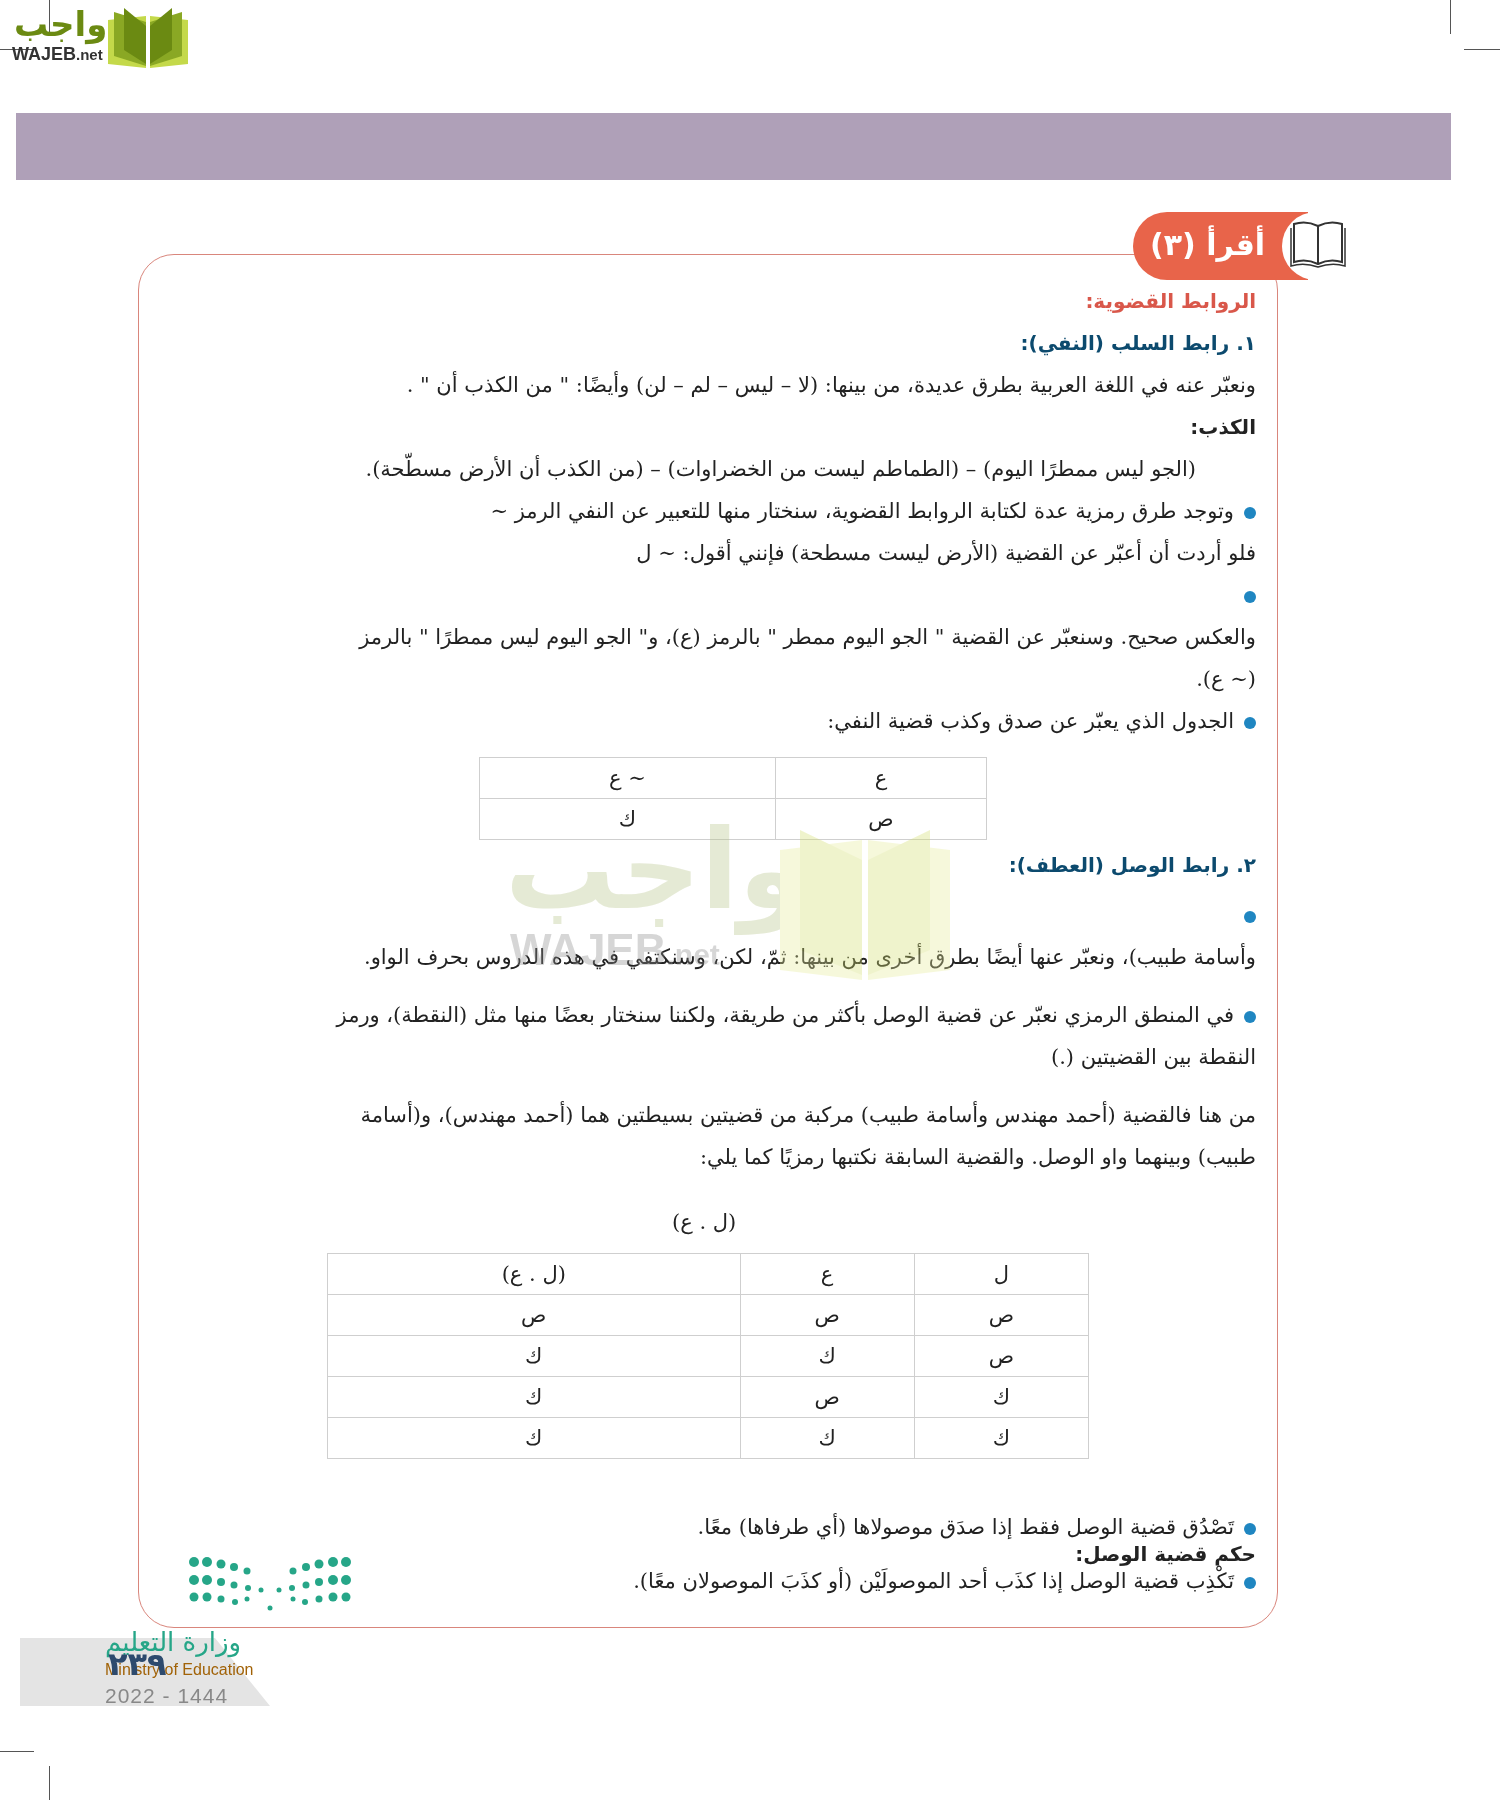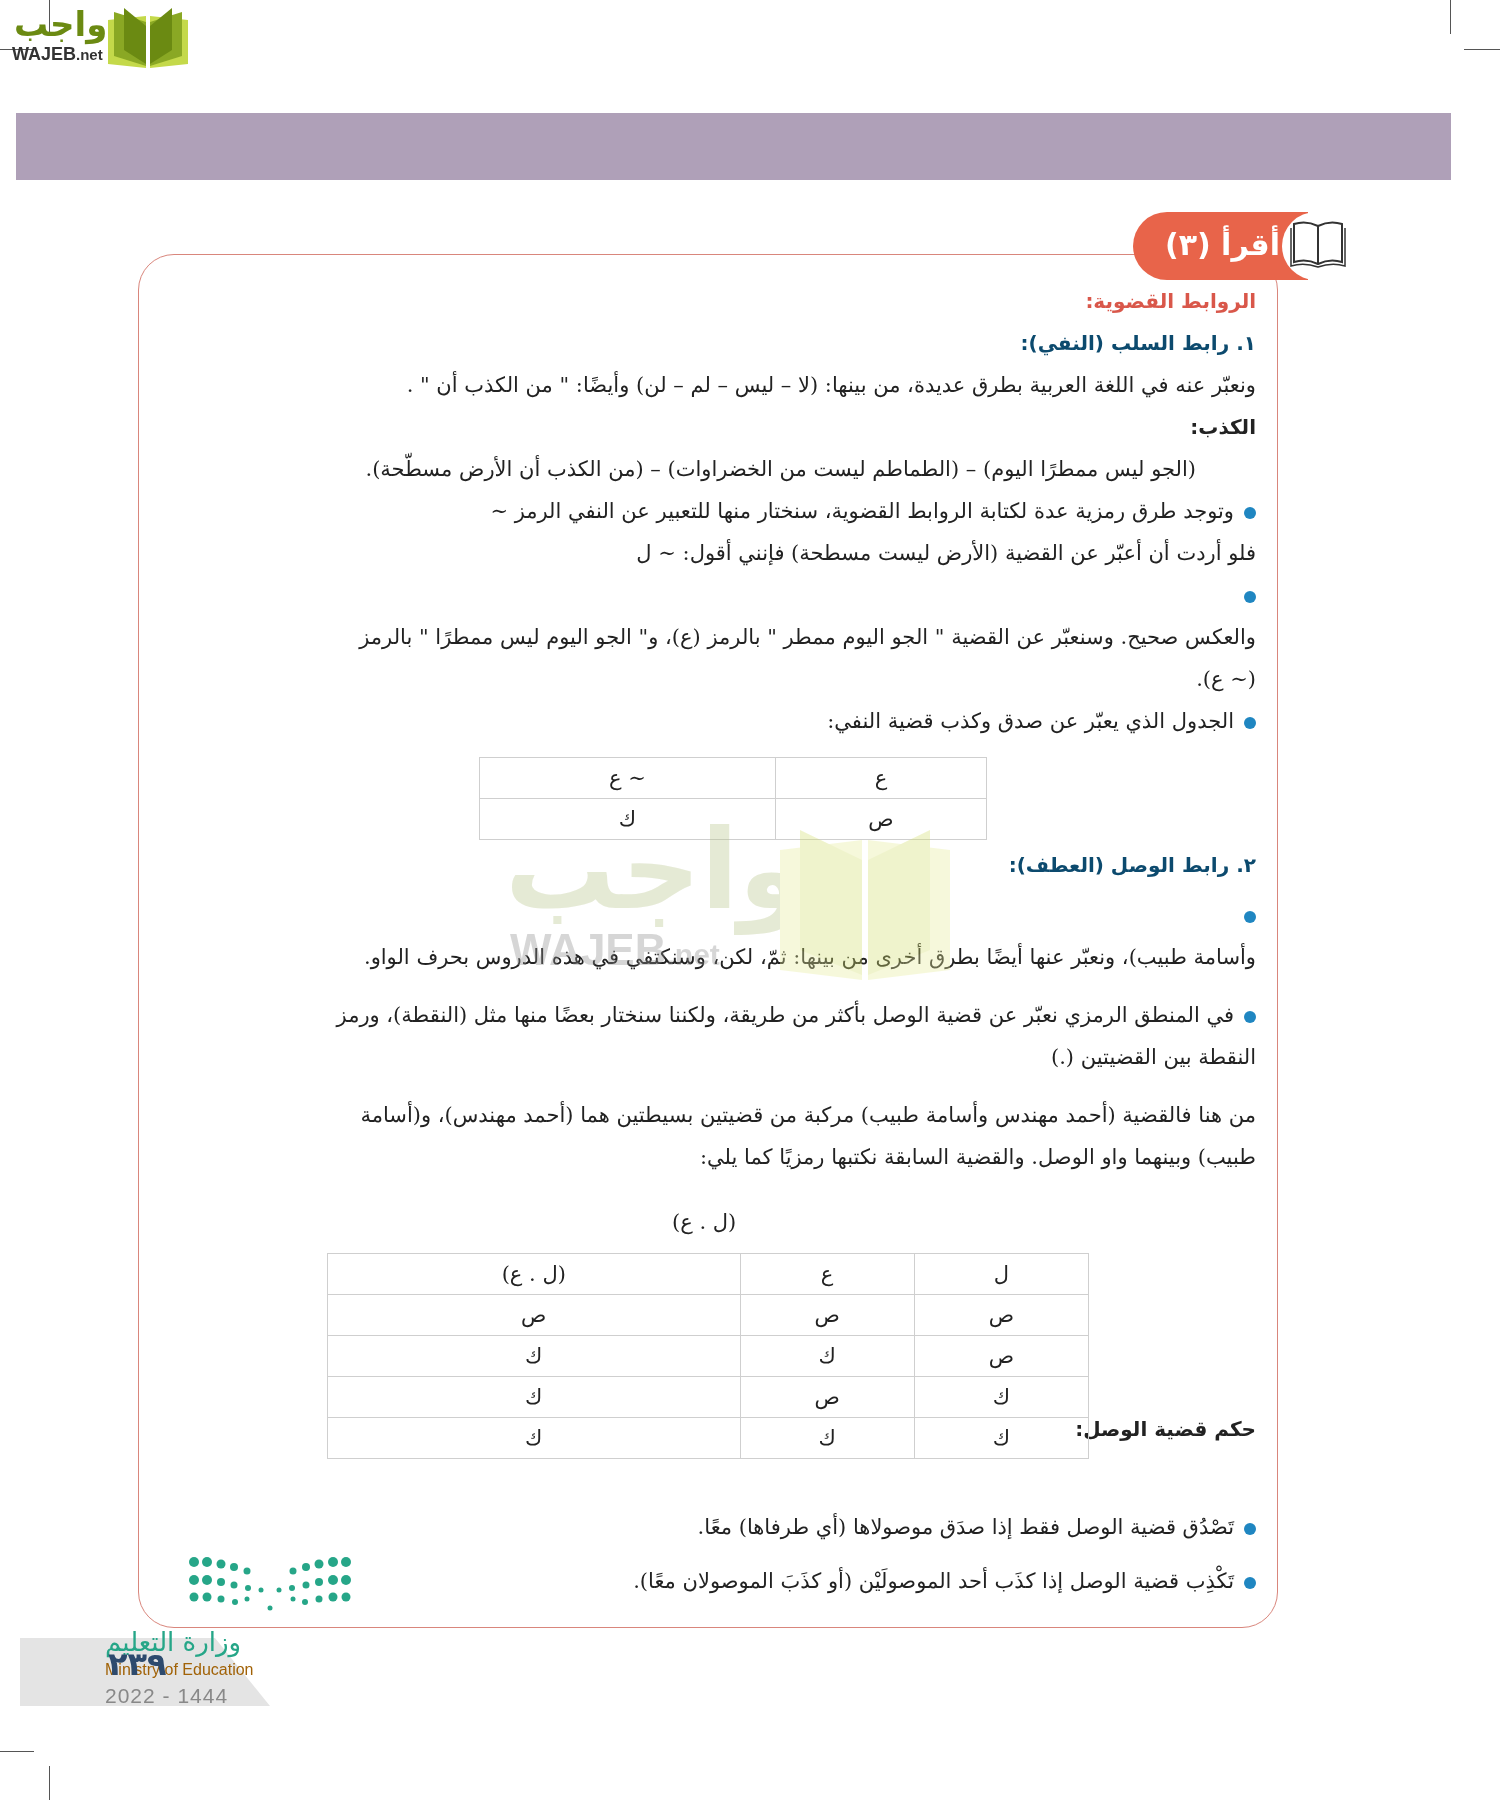--- a/index.html
+++ b/index.html
@@ -17,21 +17,21 @@
   .logo-en small { font-size:15px; }
   .logo-book { position:absolute; left:96px; top:2px; }
 
   .banner { position:absolute; left:16px; top:113px; width:1435px; height:67px; background:#afa0b8; }
 
   
   .box { position:absolute; left:138px; top:254px; width:1138px; height:1372px; border:1.5px solid #d9867c; border-radius:36px; }
 
   .tab { position:absolute; left:1133px; top:212px; width:175px; height:68px; background:#e8644a; border-radius:34px 0 0 34px; }
   .tab-ear { position:absolute; left:1282px; top:212px; width:34px; height:68px; background:#fff; border-radius:34px 0 0 34px; }
-  .tab-title { position:absolute; left:1150px; top:220px; width:130px; text-align:right; color:#fff; font-size:30px; font-weight:bold; direction:rtl; line-height:50px; }
+  .tab-title { position:absolute; left:1150px; top:220px; width:130px; text-align:left; color:#fff; font-size:30px; font-weight:bold; direction:rtl; line-height:50px; }
   .book-icon { position:absolute; left:1290px; top:218px; }
 
   .content { position:absolute; left:160px; top:280px; width:1096px; direction:rtl; text-align:right; font-family:"DejaVu Serif", serif; font-size:21px; line-height:42px; }
   .p { position:absolute; right:0; width:1096px; white-space:nowrap; }
   .section-main { color:#d9574a; font-weight:bold; font-family:"DejaVu Sans", sans-serif; font-size:20px; }
   .section-h { color:#0c4a6e; font-weight:bold; font-family:"DejaVu Sans", sans-serif; font-size:20px; }
   .bold { font-weight:bold; font-family:"DejaVu Sans", sans-serif; font-size:20px; }
   .bullet { display:inline-block; width:12px; height:12px; border-radius:50%; background:#1f86c1; margin-left:10px; vertical-align:middle; }
 
   table.tt { position:absolute; border-collapse:collapse; direction:rtl; font-family:"DejaVu Serif", serif; font-size:21px; }
@@ -103,21 +103,21 @@
   <div class="p" style="top:420px;"><span class="bullet"></span><span>الجدول الذي يعبّر عن صدق وكذب قضية النفي:</span></div>
 
   <div class="p section-h" style="top:564px;">٢.   رابط الوصل (العطف):</div>
   <div class="p" style="top:614px;"><span class="bullet"></span></div>
   <div class="p" style="top:656px;text-align:right;">وأسامة طبيب)، ونعبّر عنها أيضًا بطرق أخرى من بينها: ثمّ، لكن، وسنكتفي في هذه الدروس بحرف الواو.</div>
   <div class="p" style="top:714px;"><span class="bullet"></span><span>في المنطق الرمزي نعبّر عن قضية الوصل بأكثر من طريقة، ولكننا سنختار بعضًا منها مثل (النقطة)، ورمز</span></div>
   <div class="p" style="top:756px;">النقطة بين القضيتين (.)</div>
   <div class="p" style="top:814px;">من هنا فالقضية (أحمد مهندس وأسامة طبيب) مركبة من قضيتين بسيطتين هما (أحمد مهندس)، و(أسامة</div>
   <div class="p" style="top:856px;">طبيب) وبينهما واو الوصل. والقضية السابقة نكتبها رمزيًا كما يلي:</div>
 
-  <div class="p bold" style="top:1128px;text-align:right;">حكم قضية الوصل:</div>
+  <div class="p bold" style="top:1253px;text-align:right;">حكم قضية الوصل:</div>
   <div class="p" style="top:1226px;"><span class="bullet"></span><span>تَصْدُق قضية الوصل فقط إذا صدَق موصولاها (أي طرفاها) معًا.</span></div>
   <div class="p" style="top:1280px;"><span class="bullet"></span><span>تَكْذِب قضية الوصل إذا كذَب أحد الموصولَيْن (أو كذَبَ الموصولان معًا).</span></div>
 </div>
 
 <table class="tt" style="left:479px; top:757px; width:508px;">
   <tbody>
       <tr>
     <td>ع</td>
     <td>∽ ع</td>
   </tr>

